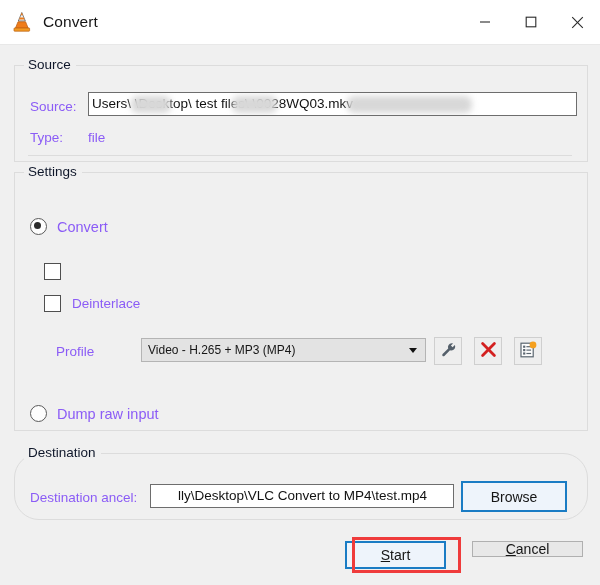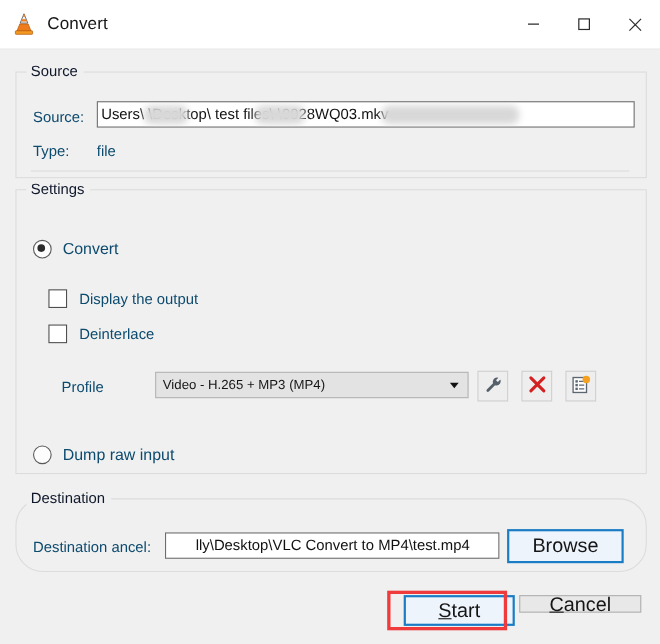--- a/index.html
+++ b/index.html
@@ -74,21 +74,21 @@
     font-size: 13.5px;
     color: #0f172a;
   }
 
   #group-source   { left: 14px; top: 65px;  width: 572px; height: 95px; }
   #group-settings { left: 14px; top: 172px; width: 572px; height: 257px; }
   #group-dest     { left: 14px; top: 453px; width: 572px; height: 65px; border-radius: 25px; }
 
   
   .row { position: absolute; display: flex; align-items: center; }
-  .lbl { color: #0c4a6e; font-size: 13.5px; white-space: nowrap; }
+  .lbl { color: #8b5cf6; font-size: 13.5px; white-space: nowrap; }
 
   
   .tinput {
     background: #ffffff;
     border: 1px solid #6d6d6d;
     height: 22px;
     line-height: 22px;
     padding: 0 2px 0 3px;
     font-family: "Liberation Sans", sans-serif;
     font-size: 13.5px;
@@ -176,21 +176,21 @@
     box-sizing: border-box;
   }
 
   
   .pbtn {
     background: #e8e8e8;
     border: 1px solid #b0b0b0;
     display: flex;
     align-items: center;
     justify-content: center;
-    font-size: 18px;
+    font-size: 14px;
     color: #151515;
     box-sizing: border-box;
   }
   .pbtn.focus {
     background: #eef4fb;
     border: 2px solid #1a7cc4;
   }
   .pbtn .mnem { text-decoration: underline; }
 
   
@@ -264,21 +264,20 @@
   <span class="group-title">Settings</span>
 </div>
 
 <div class="row" style="left:30px; top:218px;">
   <span class="radio on"></span>
   <span class="lbl" style="margin-left:10px; font-size:14.5px;">Convert</span>
 </div>
 
 <div class="row" style="left:44px; top:263px;">
   <span class="cbox"></span>
-  <span class="lbl" style="margin-left:11px;">Display the output</span>
 </div>
 
 <div class="row" style="left:44px; top:295px;">
   <span class="cbox"></span>
   <span class="lbl" style="margin-left:11px;">Deinterlace</span>
 </div>
 
 <div class="row" style="left:56px; top:344px;">
   <span class="lbl">Profile</span>
 </div>
@@ -334,20 +333,20 @@
 </div>
 
 <div class="tinput" style="position:absolute; left:150px; top:484px; width:297px;text-align:center;">
   <span>lly\Desktop\VLC Convert to MP4\test.mp4</span>
 </div>
 
 <div class="pbtn focus" style="position:absolute; left:461px; top:481px; width:106px; height:31px;">
   <span>Browse</span>
 </div>
 
-<div class="pbtn focus" style="position:absolute; left:367px; top:541px; width:101px; height:28px;">
+<div class="pbtn focus" style="position:absolute; left:345px; top:541px; width:101px; height:28px;">
   <span><span class="mnem">S</span><span>tart</span></span>
 </div>
 <div class="annot" style="left:352px; top:537px; width:109px; height:36px;"></div>
 
 <div class="pbtn" style="position:absolute; left:472px; top:541px; width:111px; height:16px;">
   <span><span class="mnem">C</span><span>ancel</span></span>
 </div>
 
 </body></html>

